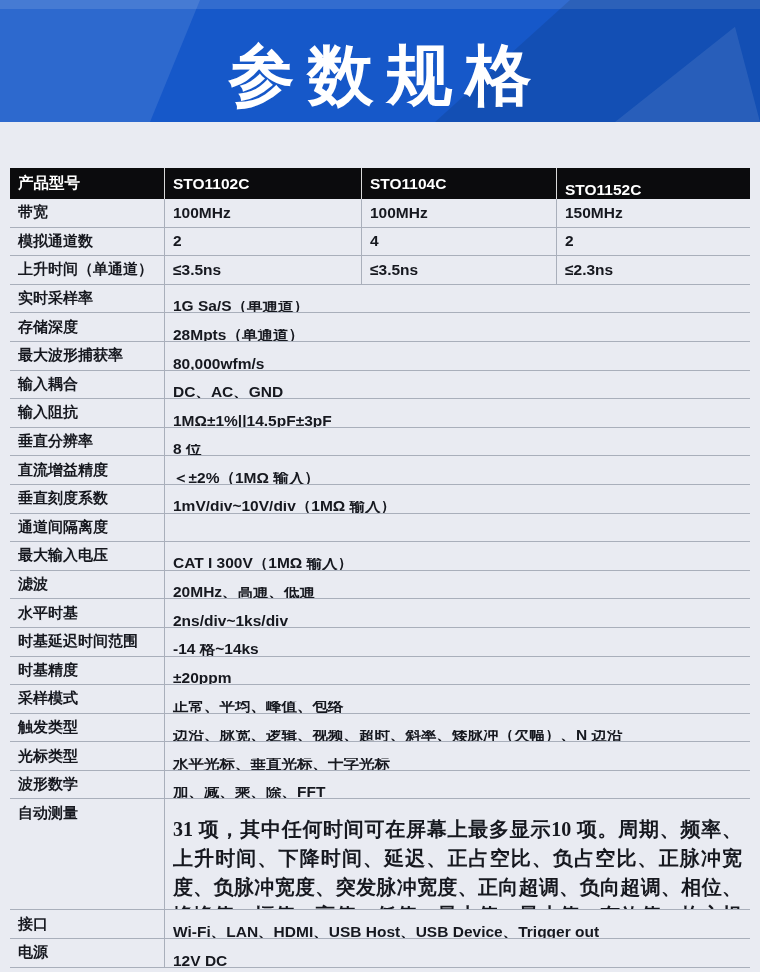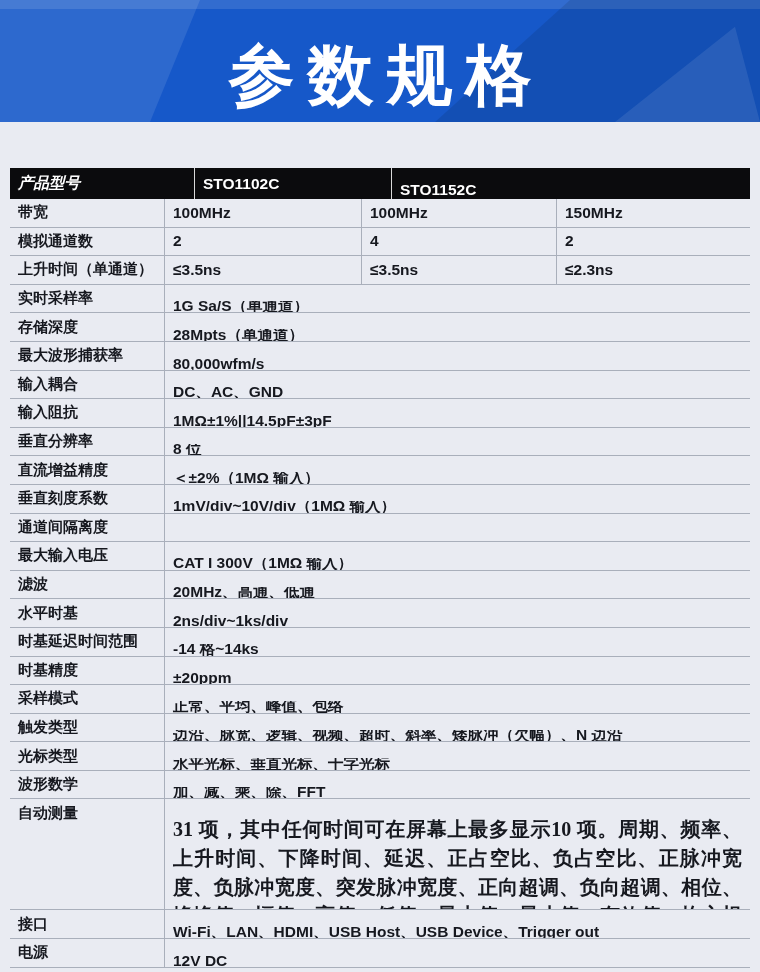--- a/index.html
+++ b/index.html
@@ -55,21 +55,21 @@
   .hrow{
     display:flex;height:31px;background:var(--header-bg);color:#fff;
   }
   .hrow .cell{
     display:flex;align-items:center;
     font-size:15.5px;font-weight:700;
     padding-left:8px;
     border-right:1px solid rgba(255,255,255,0.85);
   }
   .hrow .cell:last-child{border-right:none;margin-top:12px;}
-  .c1{width:185px;flex:0 0 auto;font-style:italic;}
+  .c1{width:155px;flex:0 0 auto;}
   .c2{width:197px;flex:0 0 auto;}
   .c3{width:195px;flex:0 0 auto;}
   .c4{flex:1 1 auto;}
   .row{
     display:flex;height:28.6px;
     border-bottom:1px solid var(--line);
   }
   .row .cell{
     display:flex;align-items:center;
     padding-left:8px;padding-right:8px;
@@ -104,20 +104,21 @@
   <div class="panel-left"></div>
   <div class="panel-right"></div>
   <div class="wedge-right"></div>
   <h1>参数规格</h1>
 </div>
 
 <div class="spec-table">
   <div class="hrow">
     <div class="cell c1">产品型号</div>
     <div class="cell c2">STO1102C</div>
+    <div class="cell c3">STO1104C</div>
     <div class="cell c4">STO1152C</div>
   </div>
   <div>
       <div class="row">
         <div class="cell label">带宽</div>
         <div class="cell value third c2">100MHz</div>
         <div class="cell value third c3">100MHz</div>
         <div class="cell value third c4">150MHz</div>
       </div>
       <div class="row">

